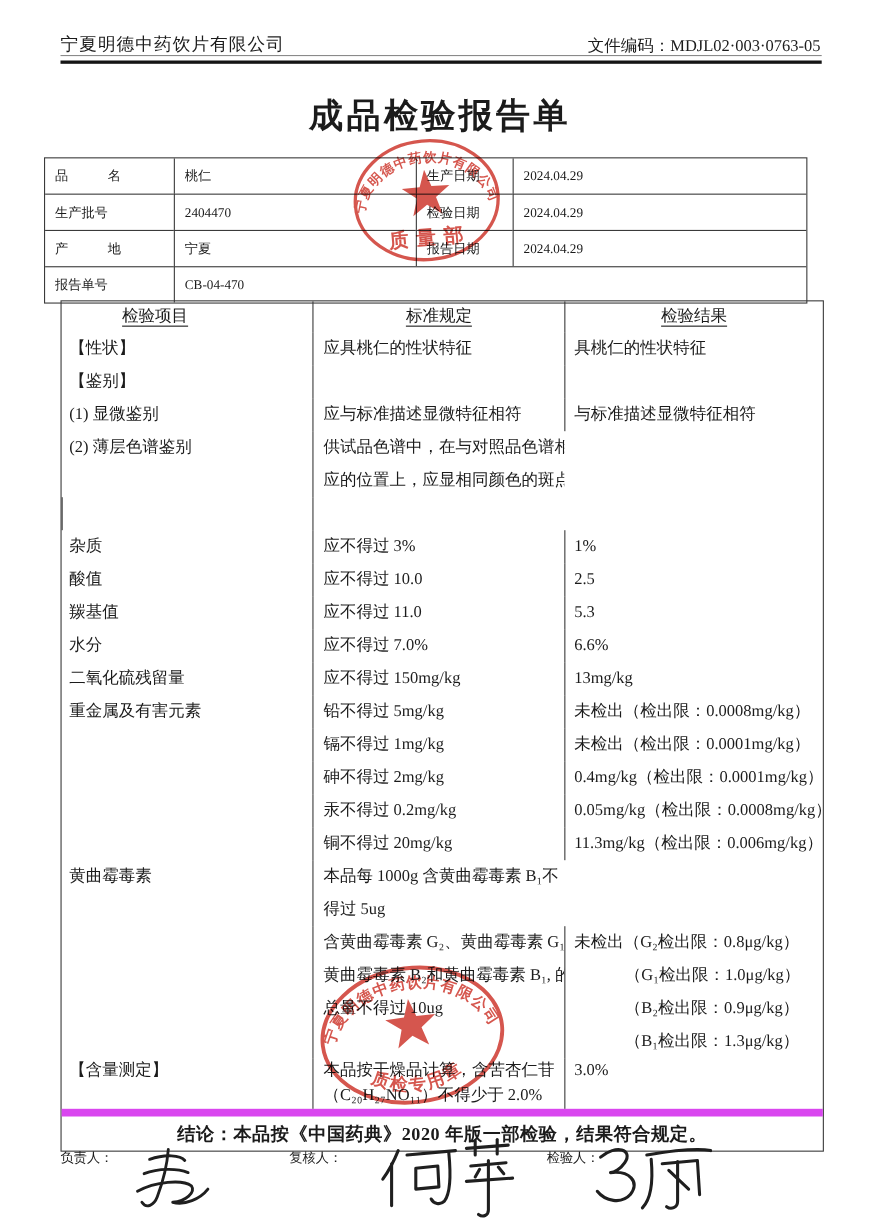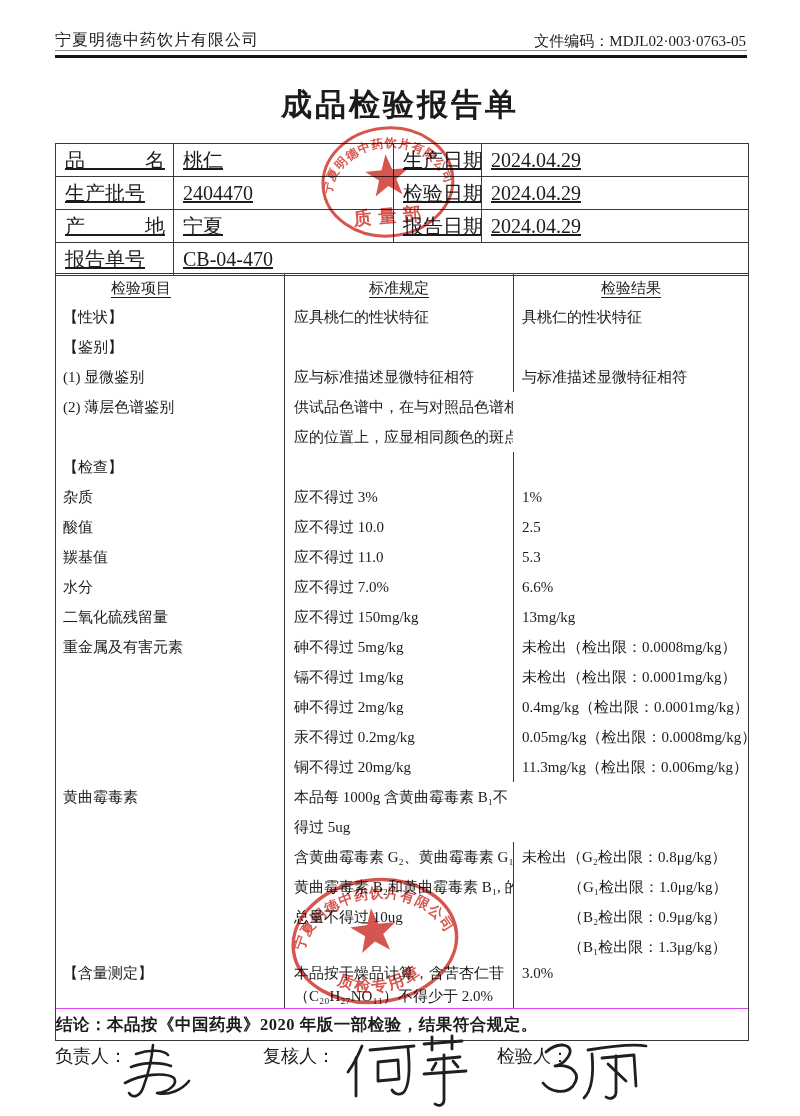--- a/index.html
+++ b/index.html
@@ -8,45 +8,45 @@
     font-family:"Liberation Serif","DejaVu Serif",serif;color:#1b1b1b;
   }
   .abs{position:absolute;}
   
   .hdr-left{left:55px;top:30px;font-size:16px;letter-spacing:1px;}
   .hdr-right{right:54px;top:32px;font-size:15px;}
   .rule-thin{left:55px;width:692px;top:50px;height:1px;background:#8a8a8a;}
   .rule-thick{left:55px;width:692px;top:55px;height:3px;background:#151515;}
   .doc-title{left:0;top:84px;width:800px;text-align:center;font-size:31px;font-weight:bold;letter-spacing:3px;}
   
-  .info-table{left:55px;top:143px;width:692px;border:1px solid #3a3a3a;display:grid;
-    grid-template-columns:117px 220px 88px 1fr;font-size:20px;text-decoration:underline;}
+  .info-table{left:40px;top:143px;width:692px;border:1px solid #3a3a3a;display:grid;
+    grid-template-columns:117px 220px 88px 1fr;font-size:12px;}
   .icell{height:32px;line-height:32px;padding-left:9px;white-space:pre;overflow:hidden;}
   .bl{border-left:1px solid #3a3a3a;}
   .bt{border-top:1px solid #3a3a3a;}
   .span3{grid-column:2/5;}
   
   .main-table{left:55px;top:273px;width:692px;border:1px solid #3a3a3a;font-size:15px;}
   .mrow{display:grid;grid-template-columns:228px 229px 1fr;}
   .mhead{height:28px;}
   .h30{height:30px;}.h60{height:60px;}.h120{height:120px;}.h46{height:46px;}
   .c1{padding-left:7px;overflow:hidden;}
   .c2,.c3{border-left:1px solid #3a3a3a;overflow:hidden;}
   .c2{padding-left:9px;}
   .c3{padding-left:8px;}
   .ln{display:block;height:30px;line-height:30px;white-space:pre;}
   .ln23{height:23px;line-height:23px;}
   .ind{padding-left:46px;}
   .hcell-c{text-align:center;line-height:28px;}
   .hcell-l{line-height:28px;margin-left:48px;}
   .u{text-decoration:underline;text-underline-offset:4px;text-decoration-thickness:1px;}
-  .concl{border-top:1px solid #d946ef;height:31px;line-height:31px;
+  .concl{border-top:7px solid #d946ef;height:31px;line-height:31px;text-align:center;
     font-size:16.5px;font-weight:600;letter-spacing:.5px;}
   
-  .sig-label{top:1044px;font-size:18px;}
+  .sig-label{top:1044px;font-size:12px;}
   .stamp{mix-blend-mode:multiply;opacity:.87;}
   .sigsvg{stroke:#1f1f1f;fill:none;stroke-linecap:round;stroke-linejoin:round;}
 </style>
 </head>
 <body>
 
 <div class="abs hdr-left">宁夏明德中药饮片有限公司</div>
 <div class="abs hdr-right">文件编码：MDJL02·003·0763-05</div>
 <div class="abs rule-thin"></div>
 <div class="abs rule-thick"></div>
@@ -111,23 +111,20 @@
   <div class="mrow h60">
     <div class="c1">
         <span class="ln">(2) 薄层色谱鉴别</span>
       </div>
     <div class="c2">
         <span class="ln">供试品色谱中，在与对照品色谱相</span>
         <span class="ln">应的位置上，应显相同颜色的斑点</span>
       </div>
   </div>
   <div class="mrow h30">
-    <div class="c1">
-        <span class="ln">【检查】</span>
-      </div>
     <div class="c2"></div>
     <div class="c3"></div>
   </div>
   <div class="mrow h30">
     <div class="c1">
         <span class="ln">杂质</span>
       </div>
     <div class="c2">
         <span class="ln">应不得过 3%</span>
       </div>
@@ -177,21 +174,21 @@
       </div>
     <div class="c3">
         <span class="ln">13mg/kg</span>
       </div>
   </div>
   <div class="mrow h30">
     <div class="c1">
         <span class="ln">重金属及有害元素</span>
       </div>
     <div class="c2">
-        <span class="ln">砷不得过 5mg/kg</span>
+        <span class="ln">铅不得过 5mg/kg</span>
       </div>
     <div class="c3">
         <span class="ln">未检出（检出限：0.0008mg/kg）</span>
       </div>
   </div>
   <div class="mrow h30">
     <div class="c1"></div>
     <div class="c2">
         <span class="ln">镉不得过 1mg/kg</span>
       </div>

